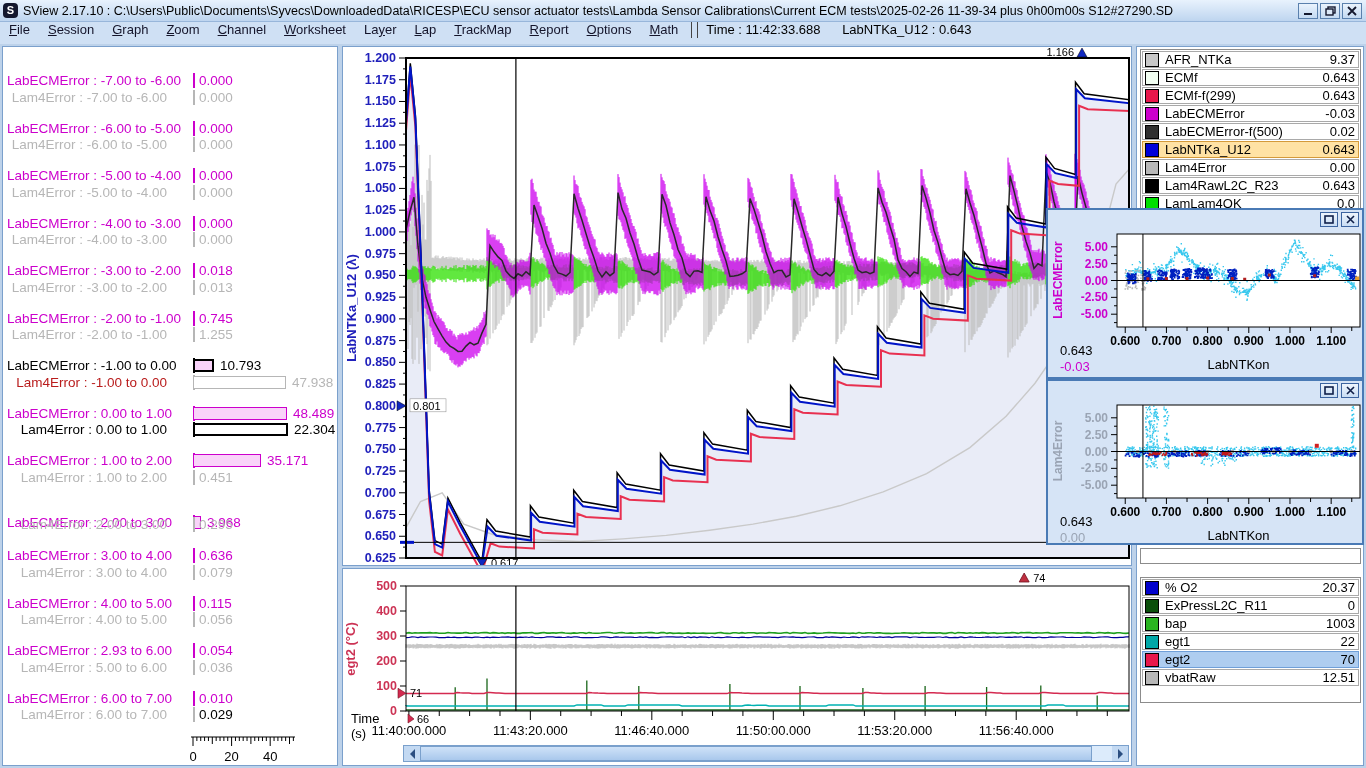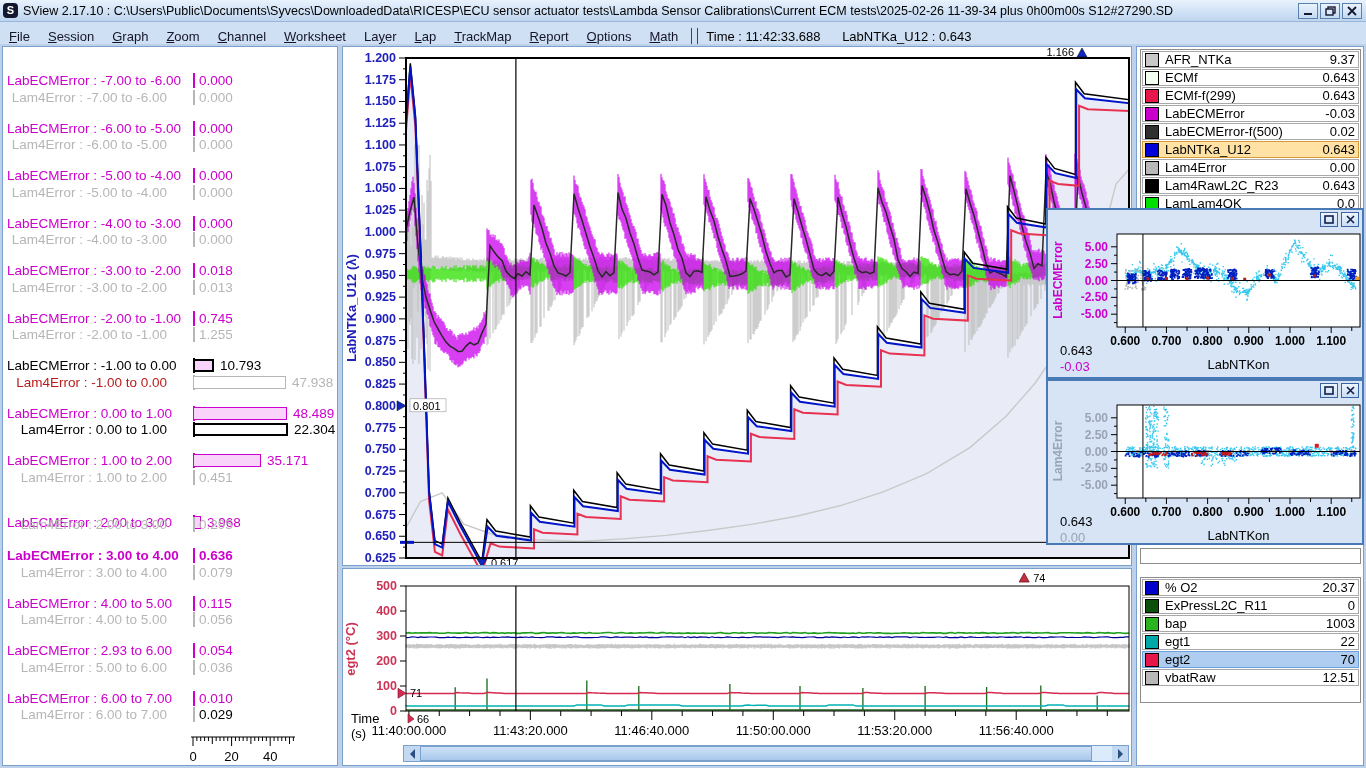--- a/index.html
+++ b/index.html
@@ -7,21 +7,21 @@
   .titlebar{position:absolute;left:0;top:0;width:1366px;height:22px;
     background:linear-gradient(#e8f2fd,#bed5ef);border-bottom:1px solid #98b6da;
     display:flex;align-items:center;box-sizing:border-box;}
   .app-icon{width:15px;height:15px;margin:0 5px 0 3px;background:#14182e;color:#fff;
     border-radius:4px;font:bold 11px/15px "Liberation Sans",sans-serif;text-align:center;}
   .title-text{font-size:12.5px;color:#000;white-space:nowrap;overflow:hidden;flex:1;}
   .winbtns{display:flex;gap:2px;margin-right:4px;}
   .winbtn{width:20px;height:16px;background:linear-gradient(#eaf3fd,#c4daf2);
     border:1px solid #5a80ad;box-sizing:border-box;display:flex;align-items:center;justify-content:center;}
   .menubar{position:absolute;left:0;top:22px;width:1366px;height:22px;background:#cfe0f4;
-    display:flex;align-items:flex-end;font-size:13px;color:#14142a;}
+    display:flex;align-items:flex-start;font-size:13px;color:#14142a;}
   .mitem{margin:0 9px;cursor:default;white-space:nowrap;}
   .mitem u{text-decoration:underline;}
   .menu-sep{width:5px;height:16px;border-left:1px solid #444;border-right:1px solid #444;margin:0 8px 0 4px;}
   .statusline{font-size:13px;color:#000;white-space:nowrap;}
   .statusline span{margin-right:18px;}
   .panel{position:absolute;background:#fff;border:1px solid #7ba0cc;box-sizing:border-box;}
   
   .hrow{position:absolute;height:16px;font-size:13.5px;white-space:nowrap;}
   .hlabel{position:absolute;left:4px;width:160px;text-align:right;top:0;}
   .htick{position:absolute;left:190px;top:0;width:2px;height:15px;}
@@ -195,21 +195,21 @@
       <div class="hlabel" style="color: rgb(204, 0, 204);">LabECMError : 2.00 to 3.00</div>
       <div class="htick" style="background: rgb(204, 0, 204);"></div>
       <div class="hbar" style="width: 8px; background: rgb(249, 211, 249); border: 1px solid rgb(204, 0, 204);"></div>
       <div class="hval" style="left: 204px; color: rgb(204, 0, 204);">3.968</div>
     </div>
     <div class="hrow" style="top: 470px; left: 0px; width: 334px;">
       <div class="hlabel" style="color: rgb(182, 182, 182);">Lam4Error : 2.00 to 3.00</div>
       <div class="htick" style="background: rgb(182, 182, 182);"></div>
       <div class="hval" style="left: 196px; color: rgb(182, 182, 182);">0.295</div>
     </div>
-    <div class="hrow" style="top: 501px; left: 0px; width: 352px; font-weight: bold;">
+    <div class="hrow" style="top: 501px; left: 0px; width: 352px;">
       <div class="hlabel" style="color: rgb(204, 0, 204);">LabECMError : 3.00 to 4.00</div>
       <div class="htick" style="background: rgb(204, 0, 204);"></div>
       <div class="hval" style="left: 196px; color: rgb(204, 0, 204);">0.636</div>
     </div>
     <div class="hrow" style="top: 517.5px; left: 0px; width: 334px;">
       <div class="hlabel" style="color: rgb(182, 182, 182);">Lam4Error : 3.00 to 4.00</div>
       <div class="htick" style="background: rgb(182, 182, 182);"></div>
       <div class="hval" style="left: 196px; color: rgb(182, 182, 182);">0.079</div>
     </div>
     <div class="hrow" style="top: 548.5px; left: 0px; width: 334px;">

